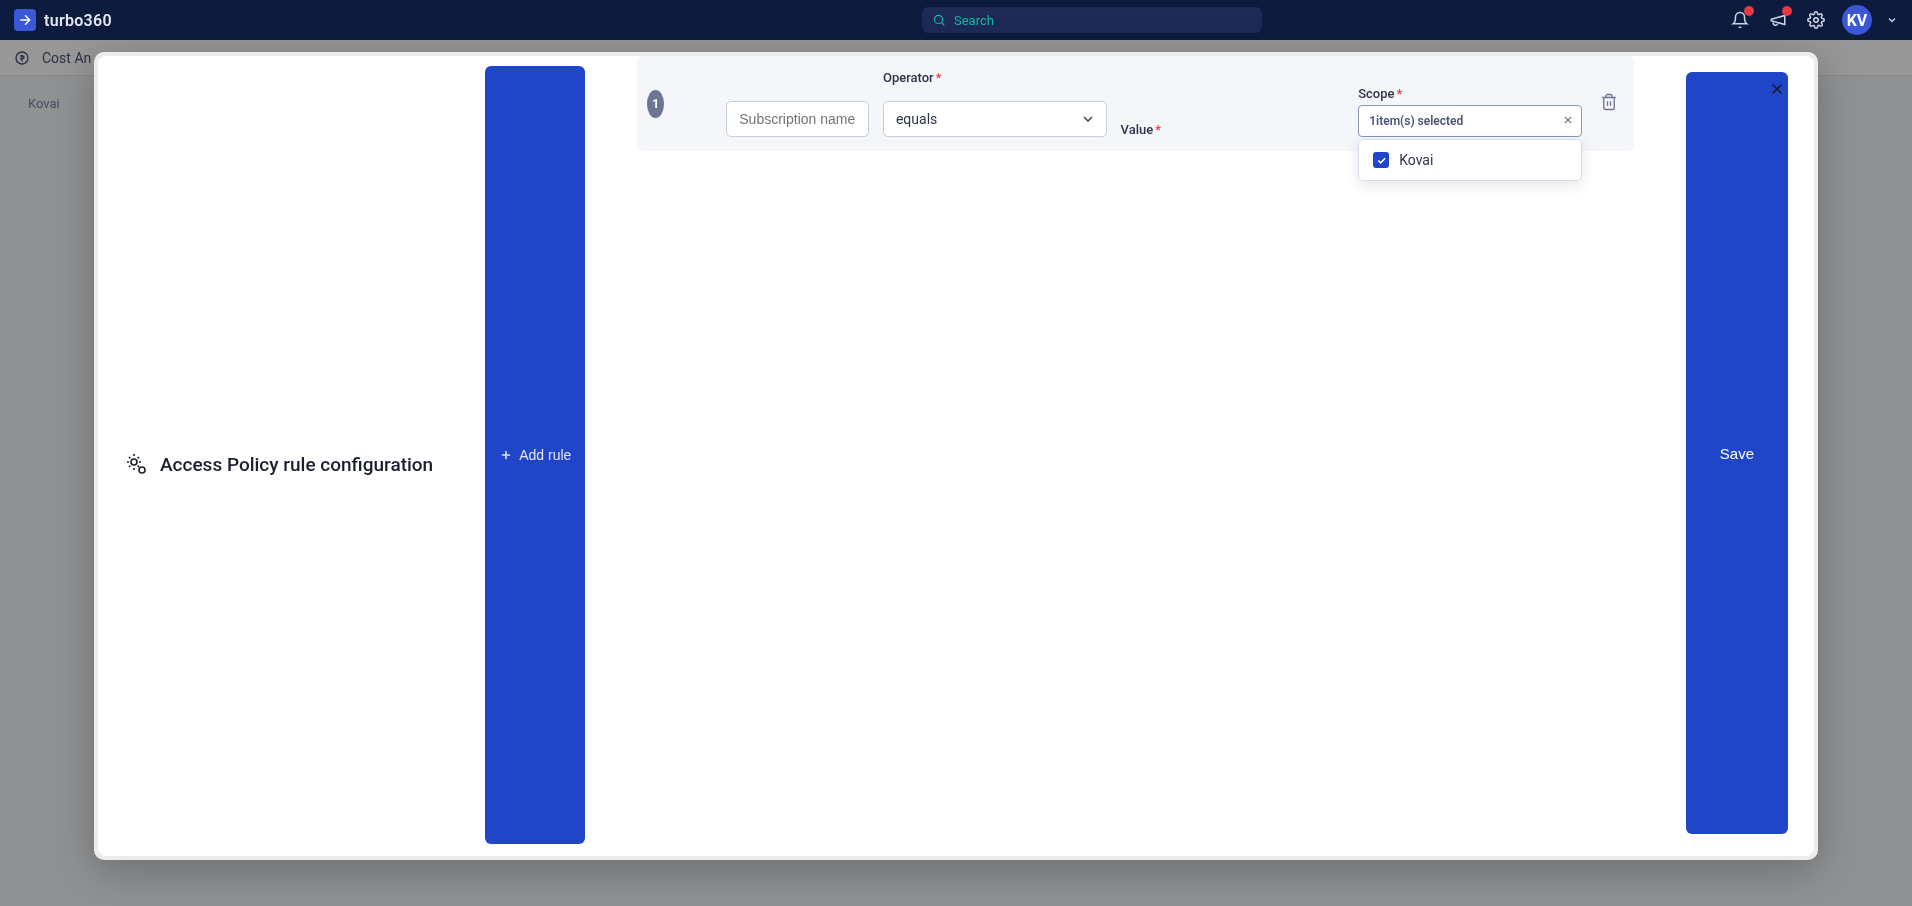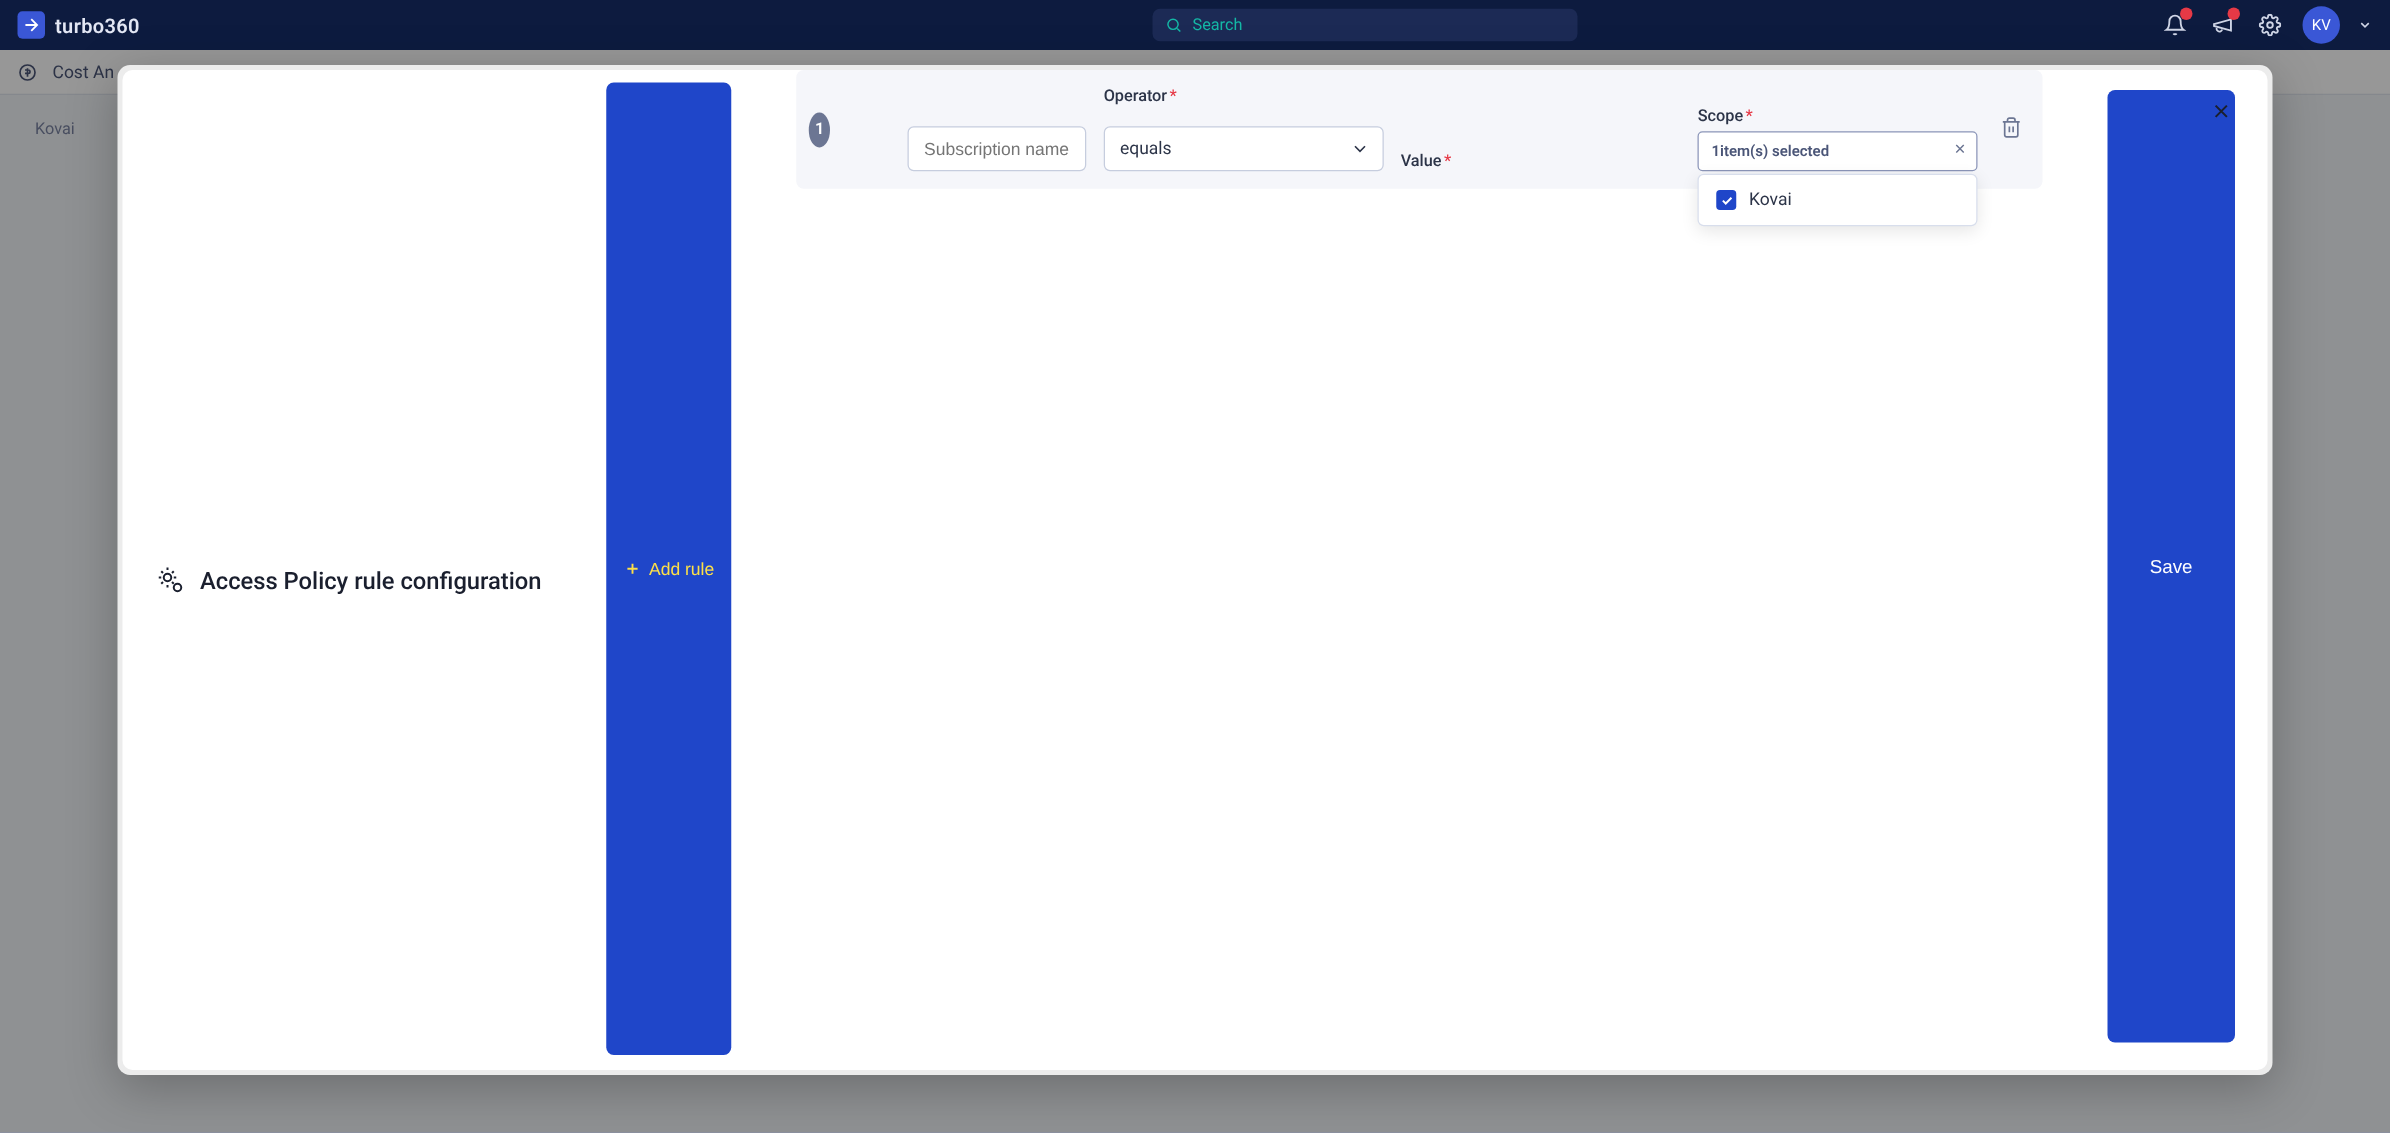--- a/index.html
+++ b/index.html
@@ -9,40 +9,40 @@
 
 .topbar { height: 40px; background: #0d1b3f; display: flex; align-items: center; padding: 0 14px; color: #cfd5e6; position: relative; }
 .brand { display:flex; align-items:center; gap:8px; }
 .brand-logo { width:22px; height:22px; background:#3a57d6; border-radius:4px; display:flex; align-items:center; justify-content:center; }
 .brand-logo svg { width:14px; height:14px; }
 .brand-text { font-weight:600; font-size:16px; color:#e3e7f4; letter-spacing:0.3px; }
 .search-pill { position:absolute; left:50%; transform:translateX(-10%); width:340px; height:26px; background:#1c2a55; border-radius:6px; display:flex; align-items:center; padding:0 10px; color:#14b8a6; font-size:13px; gap:8px; }
 .topbar-right { margin-left:auto; display:flex; align-items:center; gap:14px; }
 .circ-btn { width:24px; height:24px; border-radius:50%; display:flex; align-items:center; justify-content:center; position:relative; color:#cfd5e6; }
 .red-dot { position:absolute; top:-2px; right:-2px; width:10px; height:10px; background:#e63946; border-radius:50%; }
-.avatar { width:30px; height:30px; border-radius:50%; background:#3a57d6; display:flex; align-items:center; justify-content:center; color:#fff; font-size:12px; font-weight:400; }
+.avatar { width:30px; height:30px; border-radius:50%; background:#3a57d6; display:flex; align-items:center; justify-content:center; color:#fff; font-size:16px; font-weight:700; }
 
 
 .page-bg { position:absolute; inset:40px 0 0 0; background:#f3f5f9; filter: brightness(0.82); }
 .page-bg-head { height:36px; background:#fff; border-bottom:1px solid #e1e6ef; display:flex; align-items:center; padding:0 14px; gap:12px; color:#4a5577; font-size:14px; }
 .page-bg-sub { padding:20px 28px; color:#7b85a3; font-size:13px; }
 
 
 .overlay { position:absolute; inset:40px 0 0 0; background:rgba(0,0,0,0.28); display:flex; justify-content:center; align-items:flex-start; }
 .modal-outer { margin-top:12px; width:1724px; background:#ececec; border-radius:10px; padding:4px; box-shadow: 0 10px 40px rgba(0,0,0,0.25); }
 .modal { background:#fff; border-radius:8px; height:800px; display:flex; flex-direction:row; position:relative; }
 
 .modal-header { display:flex; align-items:center; padding:22px 26px 6px 26px; gap:12px; }
 .modal-title { font-size:19px; font-weight:500; color:#1a1f2e; }
 .close-x { position:absolute; top:18px; right:22px; width:30px; height:30px; display:flex; align-items:center; justify-content:center; color:#1a1f2e; cursor:pointer; }
 
 .modal-sub { padding:10px 26px 0 26px; font-size:14px; color:#2c3448; }
 
 .add-rule-row { display:flex; justify-content:flex-end; padding:10px 26px 12px 26px; }
-.btn-primary { background:#1f46c9; color:#fde047; border:none; border-radius:6px; padding:4px 14px; font-size:14px; font-weight:500; display:flex; align-items:center; gap:6px; cursor:pointer; }
+.btn-primary { background:#1f46c9; color:#e5e5e5; border:none; border-radius:6px; padding:4px 14px; font-size:14px; font-weight:500; display:flex; align-items:center; gap:6px; cursor:pointer; }
 
 .rules-area { padding:0 26px; flex:1; overflow:auto; }
 .rule-row { background:#f5f6fa; border-radius:6px; padding:14px 16px 14px 10px; display:flex; align-items:flex-end; gap:14px; position:relative; }
 .rule-num { width:28px; height:28px; border-radius:50%; background:#6c7693; color:#fff; font-size:13px; font-weight:600; display:flex; align-items:center; justify-content:center; align-self:center; }
 
 .field-col { display:flex; flex-direction:column; gap:4px; }
 .field-col.no-label { margin-top:18px; }
 .lbl { font-size:13px; color:#2c3448; font-weight:500; }
 .req { color:#e63946; margin-left:2px; }
 

